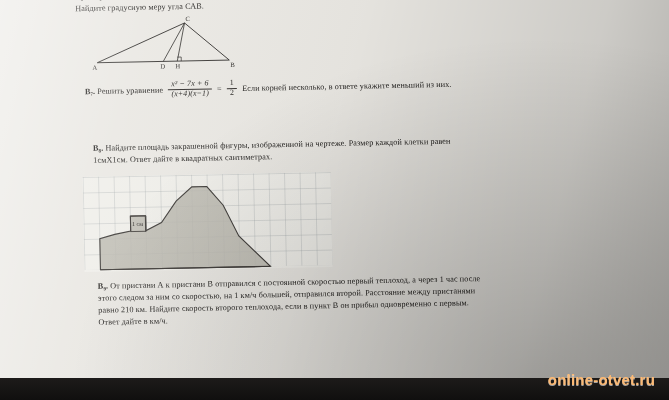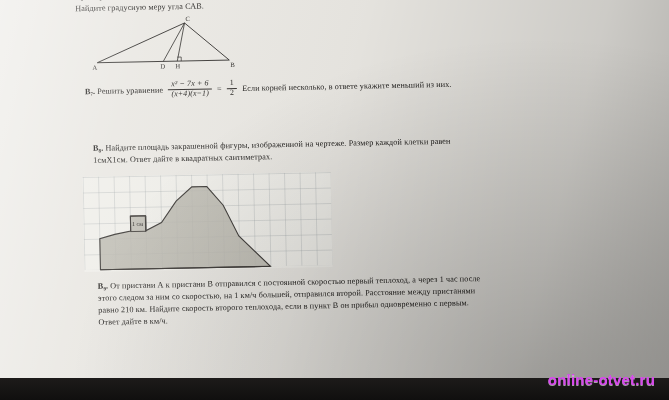--- a/index.html
+++ b/index.html
@@ -67,21 +67,21 @@
   
   #t9{left:112px;top:296px;width:490px;}
   
   .wm{
     position:absolute;right:14px;bottom:12px;
     font-family:"Liberation Sans", sans-serif;
     font-size:15px;font-weight:bold;color:#cf2b2b;
     text-shadow:0 1px 0 rgba(255,255,255,.6);
     letter-spacing:.2px;
   }
-  .wm .dom{color:#d946ef;}
+  .wm .dom{color:#fdba74;}
   svg{display:block;overflow:visible;}
 </style>
 </head>
 <body>
 
 <div class="desk"></div>
 
 <div class="sheet">
   <div class="content">
 

